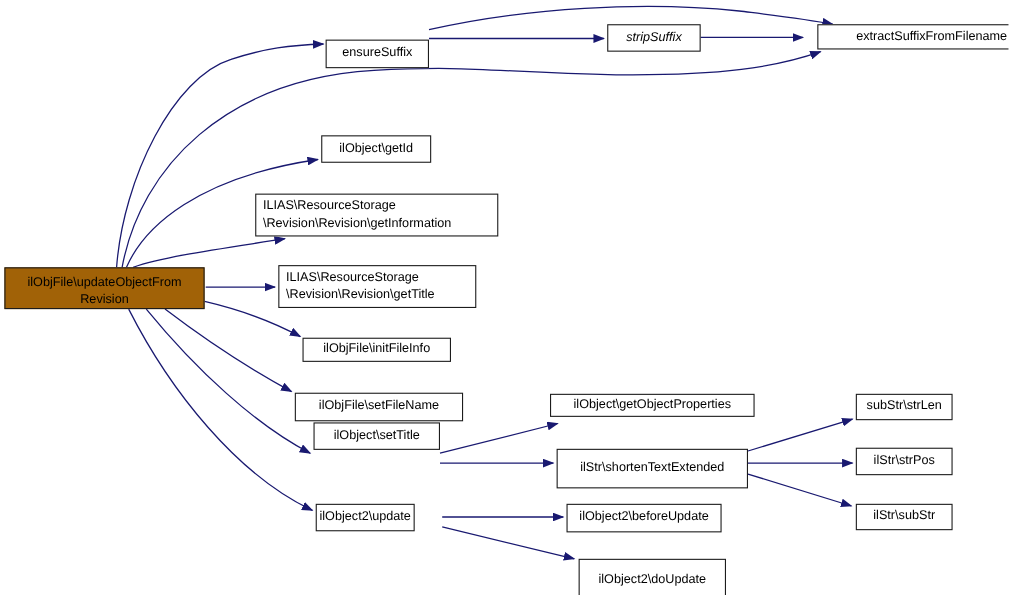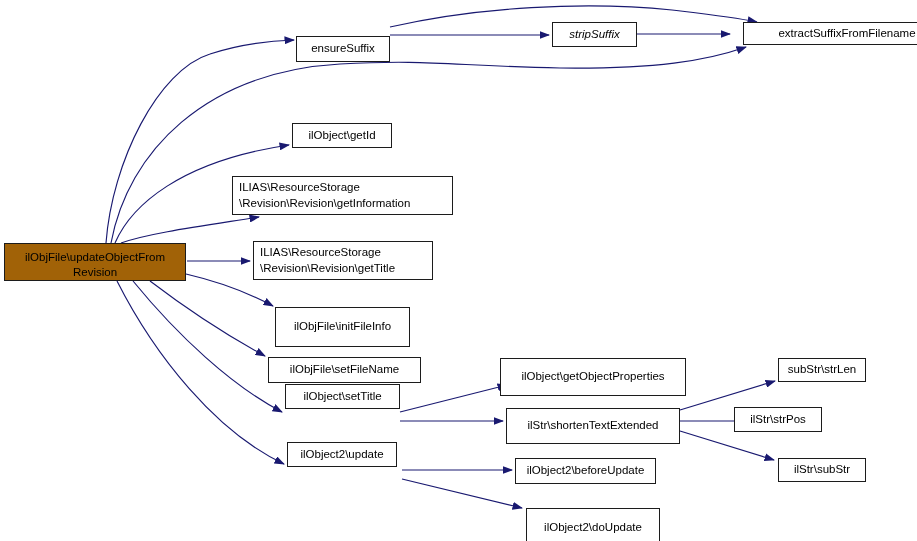--- a/index.html
+++ b/index.html
@@ -64,47 +64,47 @@
         <span>ilObject\getId</span>
       </div>
       <div class="node align-left" style="left: 232px; top: 176px; width: 221px; height: 39px;">
         <span>ILIAS\ResourceStorage
 \Revision\Revision\getInformation</span>
       </div>
       <div class="node align-left" style="left: 253px; top: 241px; width: 180px; height: 39px;">
         <span>ILIAS\ResourceStorage
 \Revision\Revision\getTitle</span>
       </div>
-      <div class="node" style="left: 275px; top: 307px; width: 135px; height: 40px;">
+      <div class="node" style="left: 275px; top: 307px; width: 135px; height: 22px;">
         <span>ilObjFile\initFileInfo</span>
       </div>
       <div class="node" style="left: 268px; top: 357px; width: 153px; height: 26px;">
         <span>ilObjFile\setFileName</span>
       </div>
       <div class="node" style="left: 285px; top: 384px; width: 115px; height: 25px;">
         <span>ilObject\setTitle</span>
       </div>
-      <div class="node" style="left: 287px; top: 442px; width: 110px; height: 25px;">
+      <div class="node" style="left: 287px; top: 458px; width: 90px; height: 25px;">
         <span>ilObject2\update</span>
       </div>
-      <div class="node" style="left: 500px; top: 358px; width: 186px; height: 38px;">
+      <div class="node" style="left: 500px; top: 358px; width: 186px; height: 21px;">
         <span>ilObject\getObjectProperties</span>
       </div>
       <div class="node" style="left: 506px; top: 408px; width: 174px; height: 36px;">
         <span>ilStr\shortenTextExtended</span>
       </div>
       <div class="node" style="left: 515px; top: 458px; width: 141px; height: 26px;">
         <span>ilObject2\beforeUpdate</span>
       </div>
       <div class="node" style="left: 526px; top: 508px; width: 134px; height: 40px;">
         <span>ilObject2\doUpdate</span>
       </div>
       <div class="node" style="left: 778px; top: 358px; width: 88px; height: 24px;">
         <span>subStr\strLen</span>
       </div>
-      <div class="node" style="left: 734px; top: 407px; width: 88px; height: 25px;">
+      <div class="node" style="left: 778px; top: 407px; width: 88px; height: 25px;">
         <span>ilStr\strPos</span>
       </div>
       <div class="node" style="left: 778px; top: 458px; width: 88px; height: 24px;">
         <span>ilStr\subStr</span>
       </div>
     </div>
 </div>
 
 </body></html>

